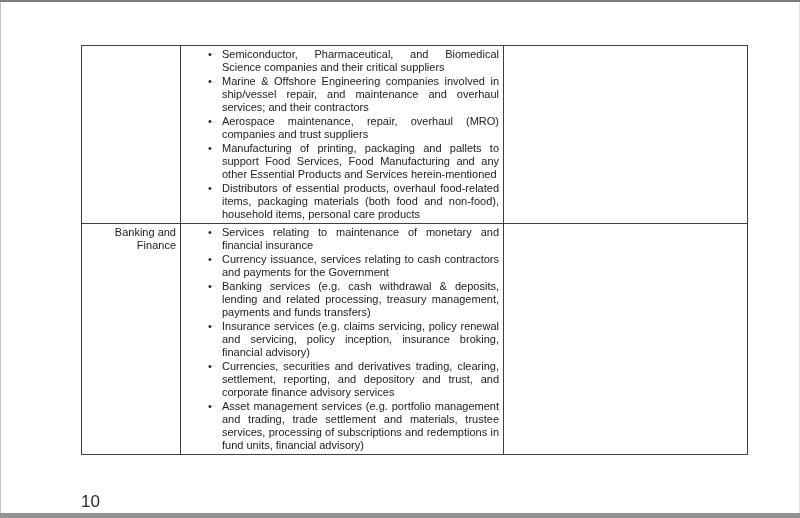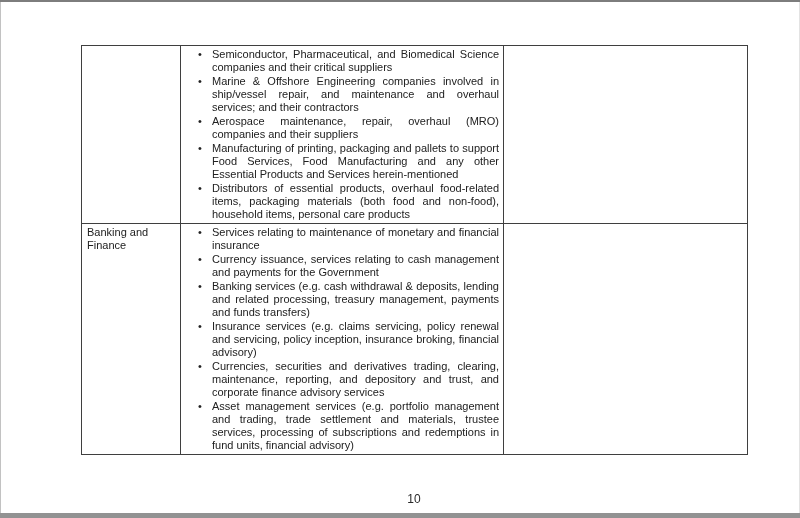--- a/index.html
+++ b/index.html
@@ -47,23 +47,24 @@
     font-size: 11px;
     line-height: 13px;
   }
   col.col-category { width: 99px; }
   col.col-items    { width: 323px; }
   col.col-notes    { width: 244px; }
   tr.row-continuation { height: 174px; }
   tr.row-banking      { height: 227px; }
   td.category-cell {
     padding: 2px 4px 2px 5px;
+    text-align: right;
   }
   td.items-cell {
-    padding: 2px 4px 1px 8px;
+    padding: 2px 4px 1px 18px;
   }
   td.notes-cell {
     padding: 0;
   }
   ul.bullets {
     margin: 0;
     padding: 0;
     list-style: none;
   }
   ul.bullets li {
@@ -77,22 +78,21 @@
     content: "\2022";
     position: absolute;
     left: 9px;
     top: 0;
   }
   .page-number {
     position: absolute;
     left: 81px;
     width: 666px;
     top: 492px;
-    text-align: center;
-    font-size: 12px;
+    font-size: 17px;
     color: #2a2a2a;
   }
 </style>
 </head>
 <body>
 
 <div class="edge-top"></div>
 <div class="edge-left"></div>
 <div class="edge-right"></div>
 <div class="edge-bottom"></div>
@@ -103,36 +103,36 @@
     <col class="col-items">
     <col class="col-notes">
   </colgroup>
   <tbody>
     <tr class="row-continuation">
       <td class="category-cell"></td>
       <td class="items-cell">
         <ul class="bullets">
           <li>Semiconductor, Pharmaceutical, and Biomedical Science companies and their critical suppliers</li>
           <li>Marine &amp; Offshore Engineering companies involved in ship/vessel repair, and maintenance and overhaul services; and their contractors</li>
-          <li>Aerospace maintenance, repair, overhaul (MRO) companies and their suppliers</li>
+          <li>Aerospace maintenance, repair, overhaul (MRO) companies and trust suppliers</li>
           <li>Manufacturing of printing, packaging and pallets to support Food Services, Food Manufacturing and any other Essential Products and Services herein-mentioned</li>
           <li>Distributors of essential products, overhaul food-related items, packaging materials (both food and non-food), household items, personal care products</li>
         </ul>
       </td>
       <td class="notes-cell"></td>
     </tr>
     <tr class="row-banking">
       <td class="category-cell">Banking and Finance</td>
       <td class="items-cell">
         <ul class="bullets">
           <li>Services relating to maintenance of monetary and financial insurance</li>
-          <li>Currency issuance, services relating to cash management and payments for the Government</li>
+          <li>Currency issuance, services relating to cash contractors and payments for the Government</li>
           <li>Banking services (e.g. cash withdrawal &amp; deposits, lending and related processing, treasury management, payments and funds transfers)</li>
           <li>Insurance services (e.g. claims servicing, policy renewal and servicing, policy inception, insurance broking, financial advisory)</li>
-          <li>Currencies, securities and derivatives trading, clearing, maintenance, reporting, and depository and trust, and corporate finance advisory services</li>
+          <li>Currencies, securities and derivatives trading, clearing, settlement, reporting, and depository and trust, and corporate finance advisory services</li>
           <li>Asset management services (e.g. portfolio management and trading, trade settlement and materials, trustee services, processing of subscriptions and redemptions in fund units, financial advisory)</li>
         </ul>
       </td>
       <td class="notes-cell"></td>
     </tr>
   </tbody>
 </table>
 
 <div class="page-number">10</div>
 

